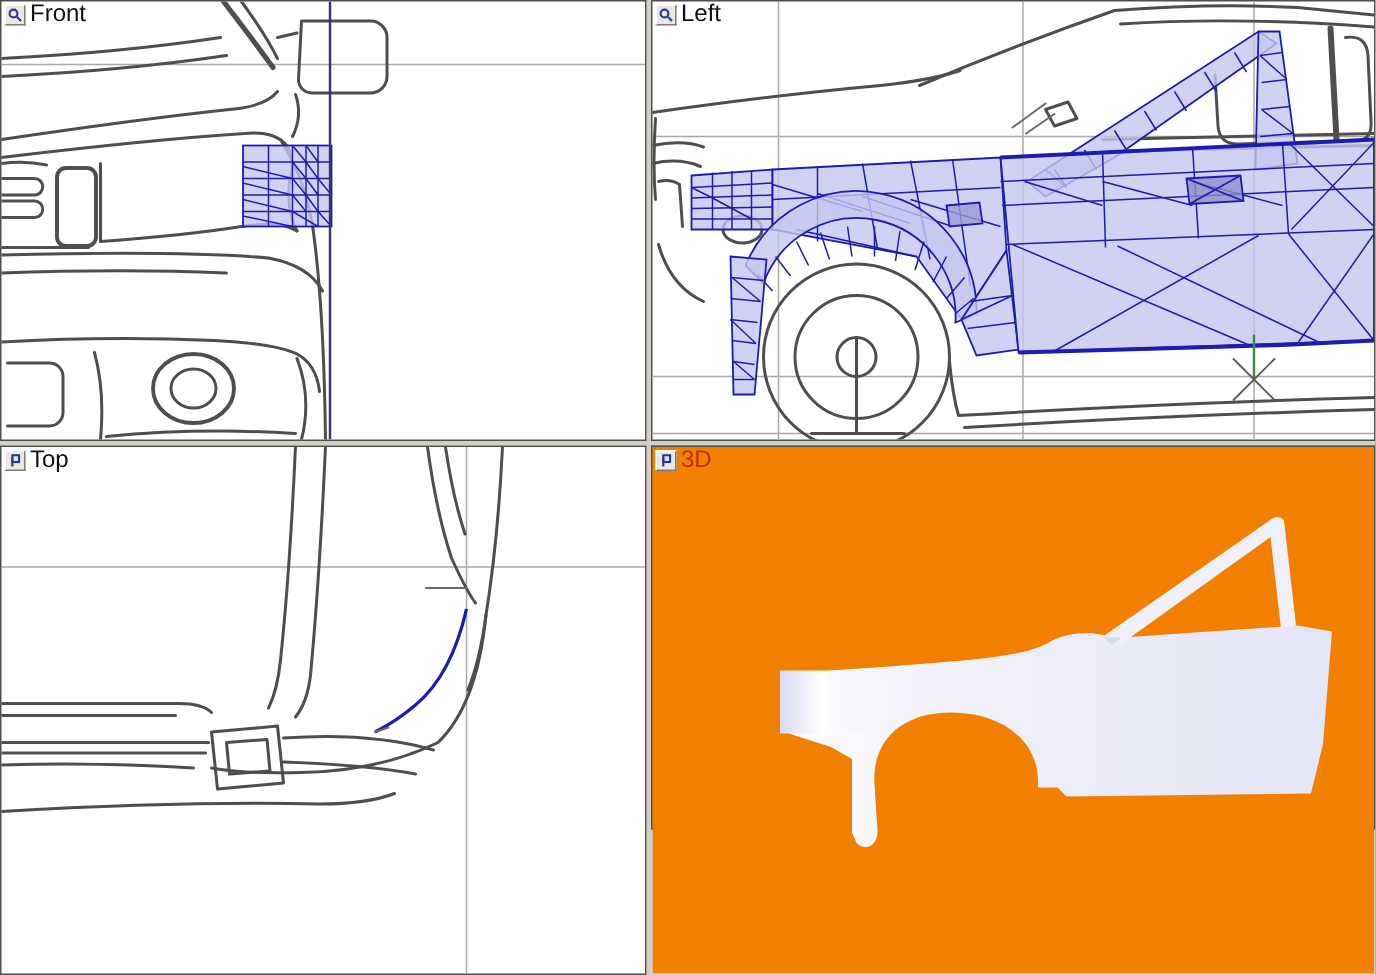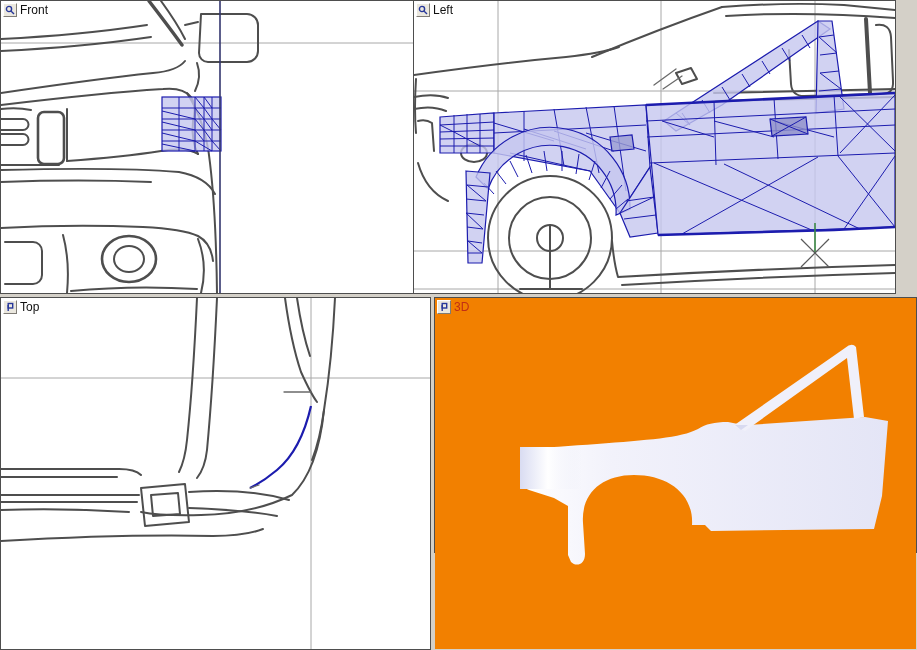--- a/index.html
+++ b/index.html
@@ -4,21 +4,21 @@
 <style>
   html,body{margin:0;padding:0;background:#9a968a;font-family:"Liberation Sans",sans-serif;}
   .stage{position:relative;width:917px;height:650px;background:var(--chrome,#d4d0c8);overflow:hidden;border:0;}
   .vp{position:absolute;border:1px solid #4e4e4e;background:#fff;box-sizing:border-box;}
   .vp svg{display:block;}
   .vp-head{position:absolute;top:2px;left:2px;display:flex;align-items:flex-start;gap:3px;z-index:5;}
   .tab-btn{width:14px;height:14px;background:#ebe8df;border-top:1px solid #fff;border-left:1px solid #fff;
            border-right:1px solid #7f7c76;border-bottom:1px solid #7f7c76;display:flex;align-items:center;
            justify-content:center;padding:0;cursor:pointer;}
   .tab-btn svg{width:10px;height:10px;}
-  .vp-label{font-size:12px;line-height:14px;color:#101010;letter-spacing:0;}
+  .vp-label{font-size:16px;line-height:14px;color:#101010;letter-spacing:0;}
   .vp-label.red{color:var(--label-3d,#c22f14);}
   
   .art{stroke:#4e4e4e;fill:none;stroke-width:2;stroke-linecap:round;stroke-linejoin:round;}
   .artThin{stroke:#6a6a6a;fill:none;stroke-width:1.3;stroke-linecap:round;}
   .grid{stroke:#a8a8a8;stroke-width:1;fill:none;}
   .guide{stroke:#33356e;stroke-width:1.6;fill:none;}
   .mf{fill:var(--mesh-fill,#c5c7ef);fill-opacity:.8;stroke:var(--mesh-line,#1c1cae);stroke-width:1.2;}
   .ml{stroke:var(--mesh-line,#1c1cae);stroke-width:1;fill:none;}
   .mlb{stroke:var(--mesh-line,#1c1cae);stroke-width:2.6;fill:none;}
   .greenL{stroke:var(--green-guide,#3c8a46);stroke-width:1.6;fill:none;}
@@ -104,21 +104,21 @@
         <line class="ml" x1="194" y1="129" x2="203" y2="140"></line>
         <line class="ml" x1="203" y1="129" x2="211" y2="140"></line>
         <line class="ml" x1="194" y1="140" x2="211" y2="150"></line>
         <line class="ml" x1="211" y1="140" x2="220" y2="150"></line>
       </g>
 
       <line class="guide" x1="219" y1="0" x2="219" y2="292"></line>
     </svg>
   </div>
 
-  <div class="vp" style="left:413px;top:0;width:483px;height:294px;text-align:center;">
+  <div class="vp" style="left:434px;top:0;width:483px;height:294px;text-align:center;">
     <div class="vp-head">
       <button class="tab-btn">
         <svg viewBox="0 0 10 10">
             <circle class="glyph" cx="4" cy="4" r="2.6"></circle>
             <line class="glyph" x1="6.2" y1="6.2" x2="9" y2="9"></line>
           </svg>
       </button>
       <span class="vp-label">Left</span>
     </div>
     <svg width="481" height="292" viewBox="0 0 481 292">

